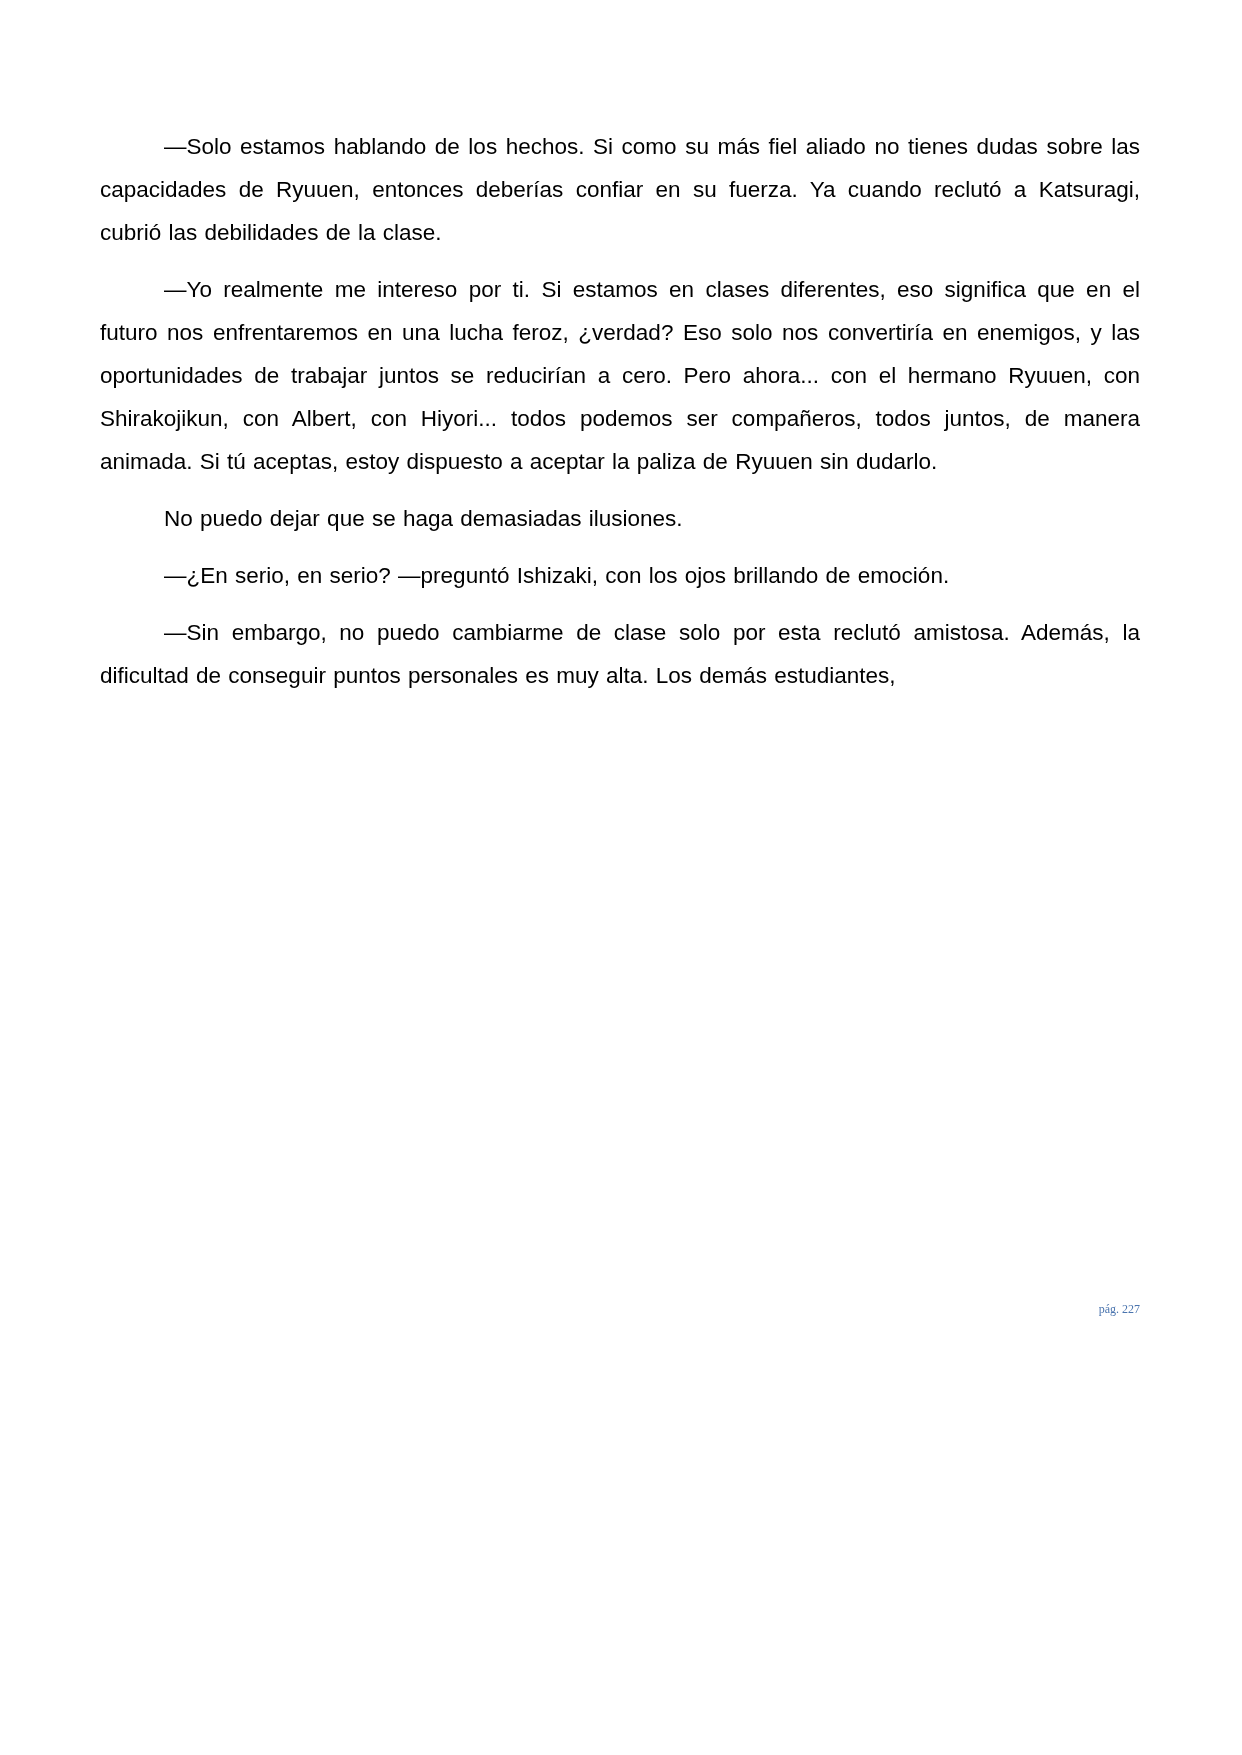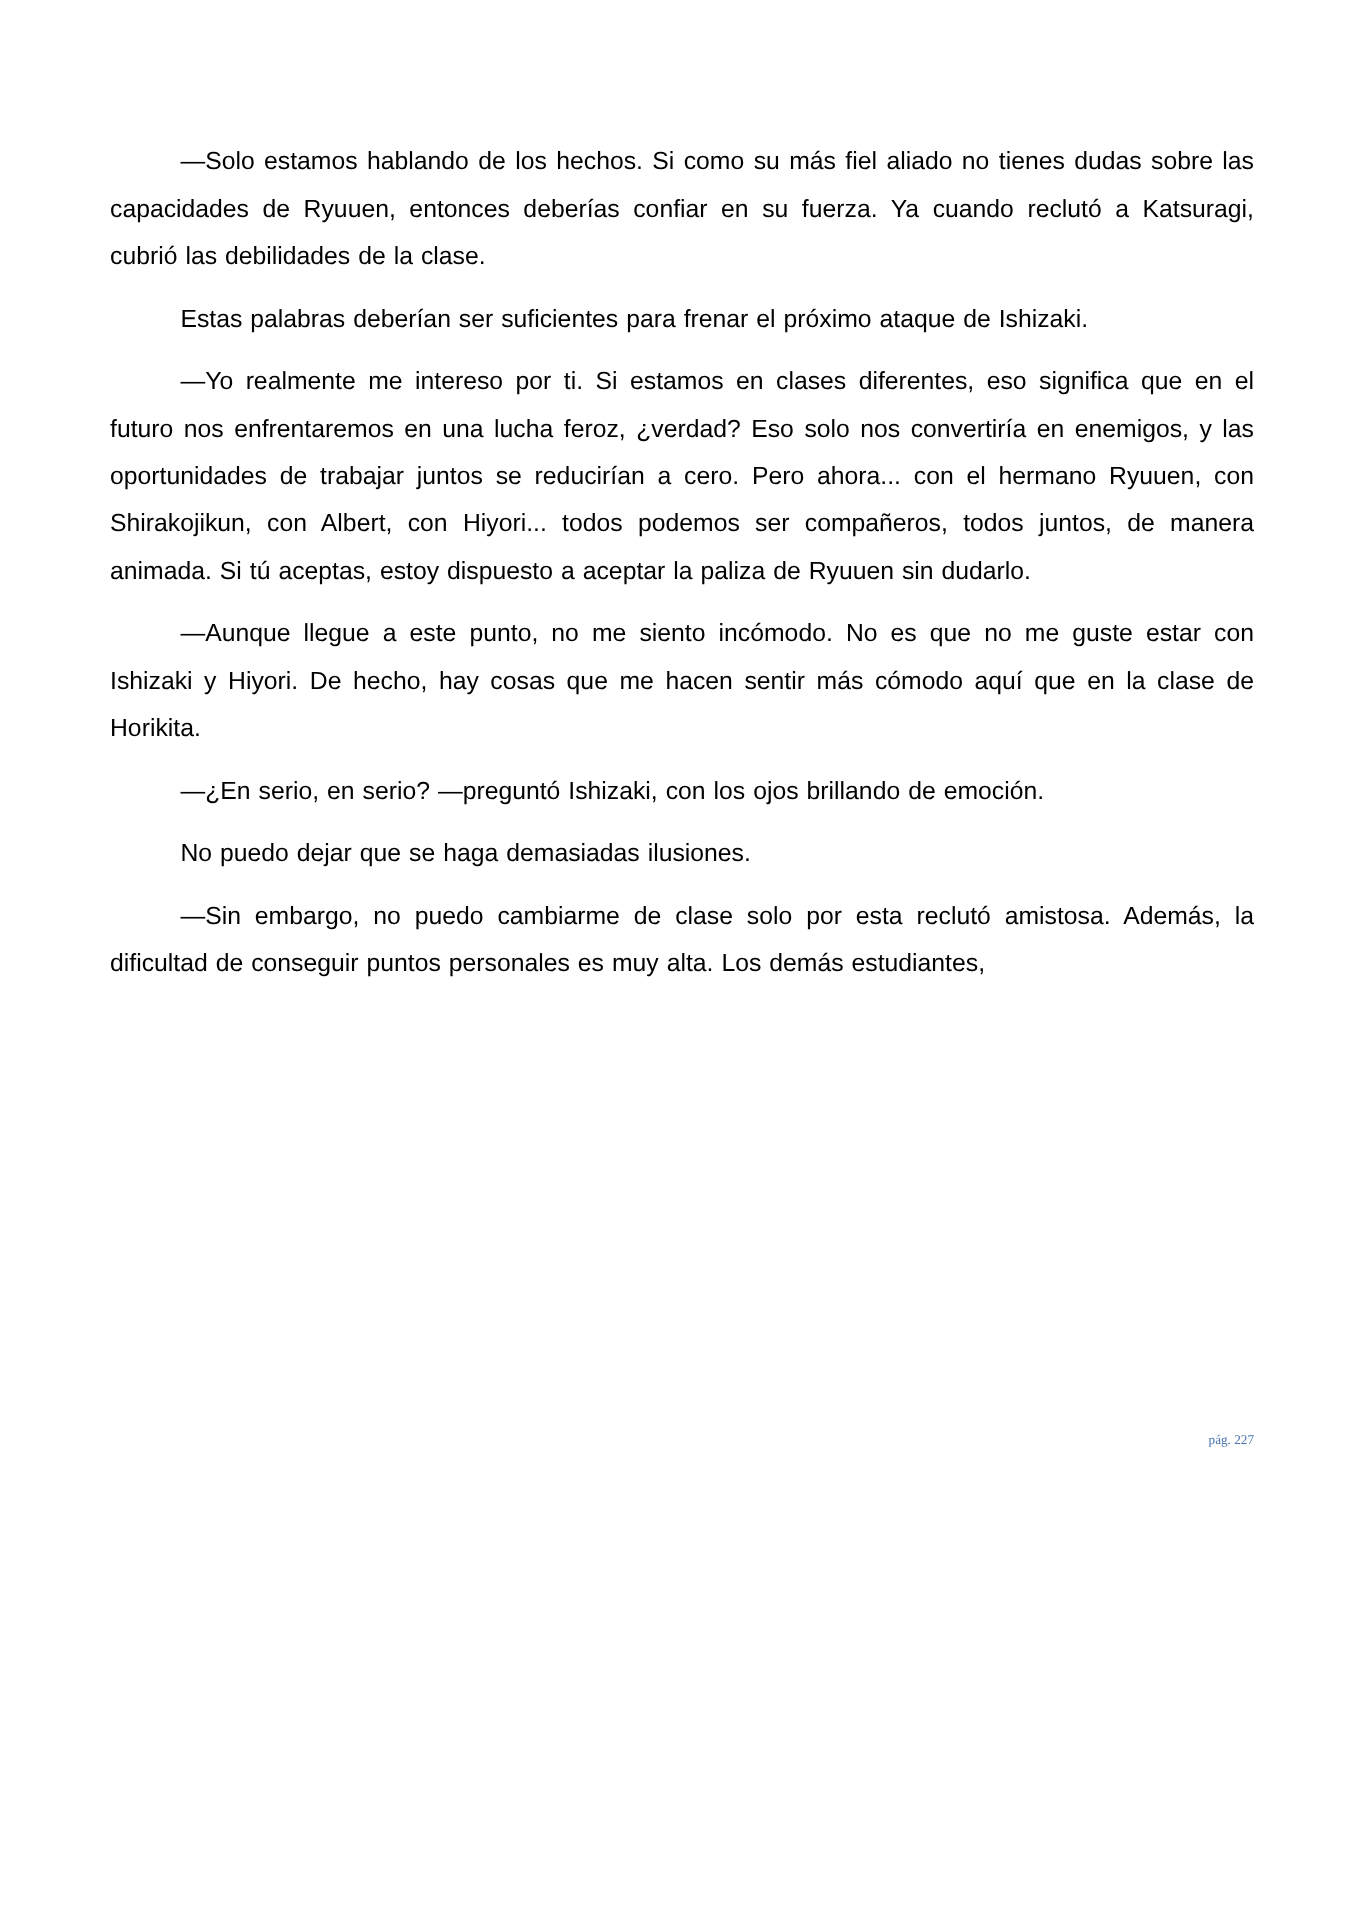--- a/index.html
+++ b/index.html
@@ -39,23 +39,21 @@
     line-height: 24px;
     text-align: right;
   }
 </style>
 </head>
 <body>
 
 <div class="page" style="background: rgb(255, 255, 255);">
   <main class="content">
       <p class="para">—Solo estamos hablando de los hechos. Si como su más fiel aliado no tienes dudas sobre las capacidades de Ryuuen, entonces deberías confiar en su fuerza. Ya cuando reclutó a Katsuragi, cubrió las debilidades de la clase.</p>
-      <p class="para">Estas palabras deberían ser suficientes para frenar el próximo ataque de Ishizaki.</p>
       <p class="para">—Yo realmente me intereso por ti. Si estamos en clases diferentes, eso significa que en el futuro nos enfrentaremos en una lucha feroz, ¿verdad? Eso solo nos convertiría en enemigos, y las oportunidades de trabajar juntos se reducirían a cero. Pero ahora... con el hermano Ryuuen, con Shirakojikun, con Albert, con Hiyori... todos podemos ser compañeros, todos juntos, de manera animada. Si tú aceptas, estoy dispuesto a aceptar la paliza de Ryuuen sin dudarlo.</p>
-      <p class="para">—Aunque llegue a este punto, no me siento incómodo. No es que no me guste estar con Ishizaki y Hiyori. De hecho, hay cosas que me hacen sentir más cómodo aquí que en la clase de Horikita.</p>
+      <p class="para">No puedo dejar que se haga demasiadas ilusiones.</p>
       <p class="para">—¿En serio, en serio? —preguntó Ishizaki, con los ojos brillando de emoción.</p>
-      <p class="para">No puedo dejar que se haga demasiadas ilusiones.</p>
       <p class="para">—Sin embargo, no puedo cambiarme de clase solo por esta reclutó amistosa. Además, la dificultad de conseguir puntos personales es muy alta. Los demás estudiantes,</p>
     </main>
   <footer class="footer">
     <span style="color: rgb(74, 116, 174);">pág. 227</span>
   </footer>
 </div>
 
 </body></html>

